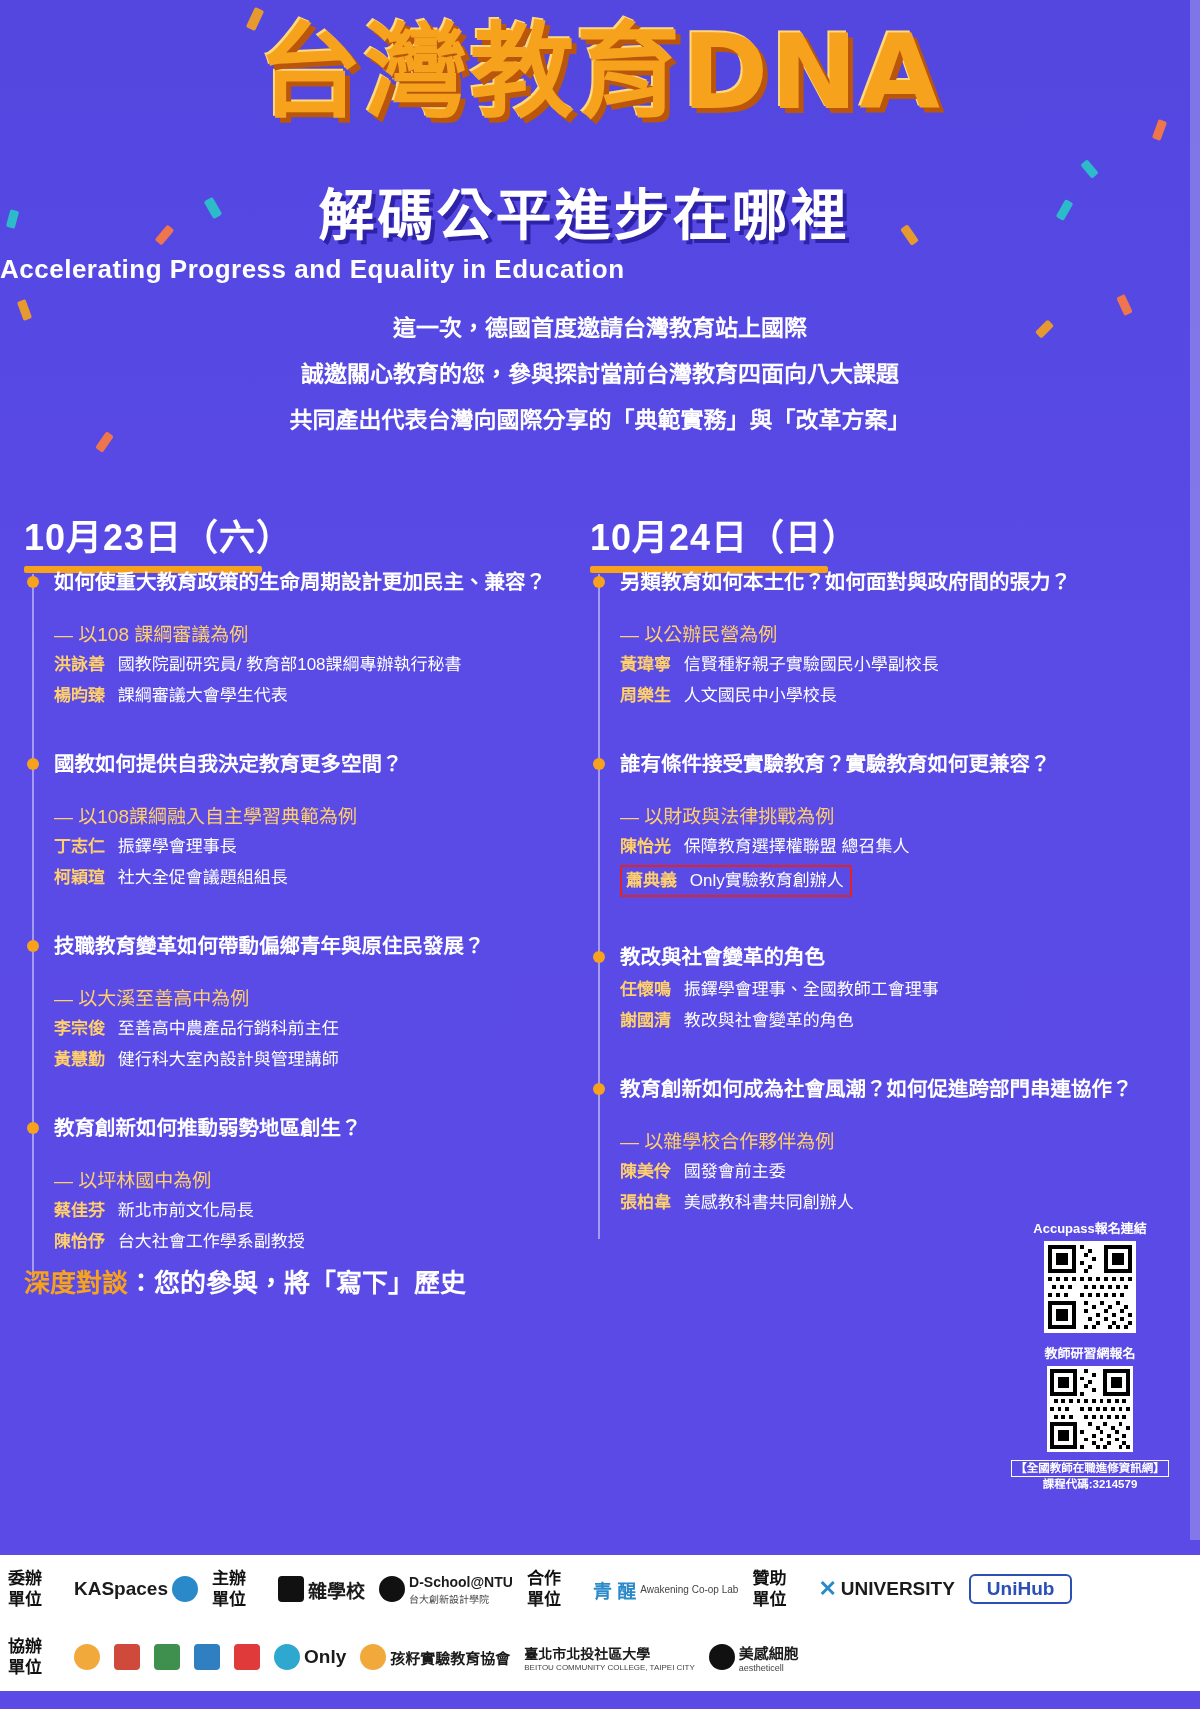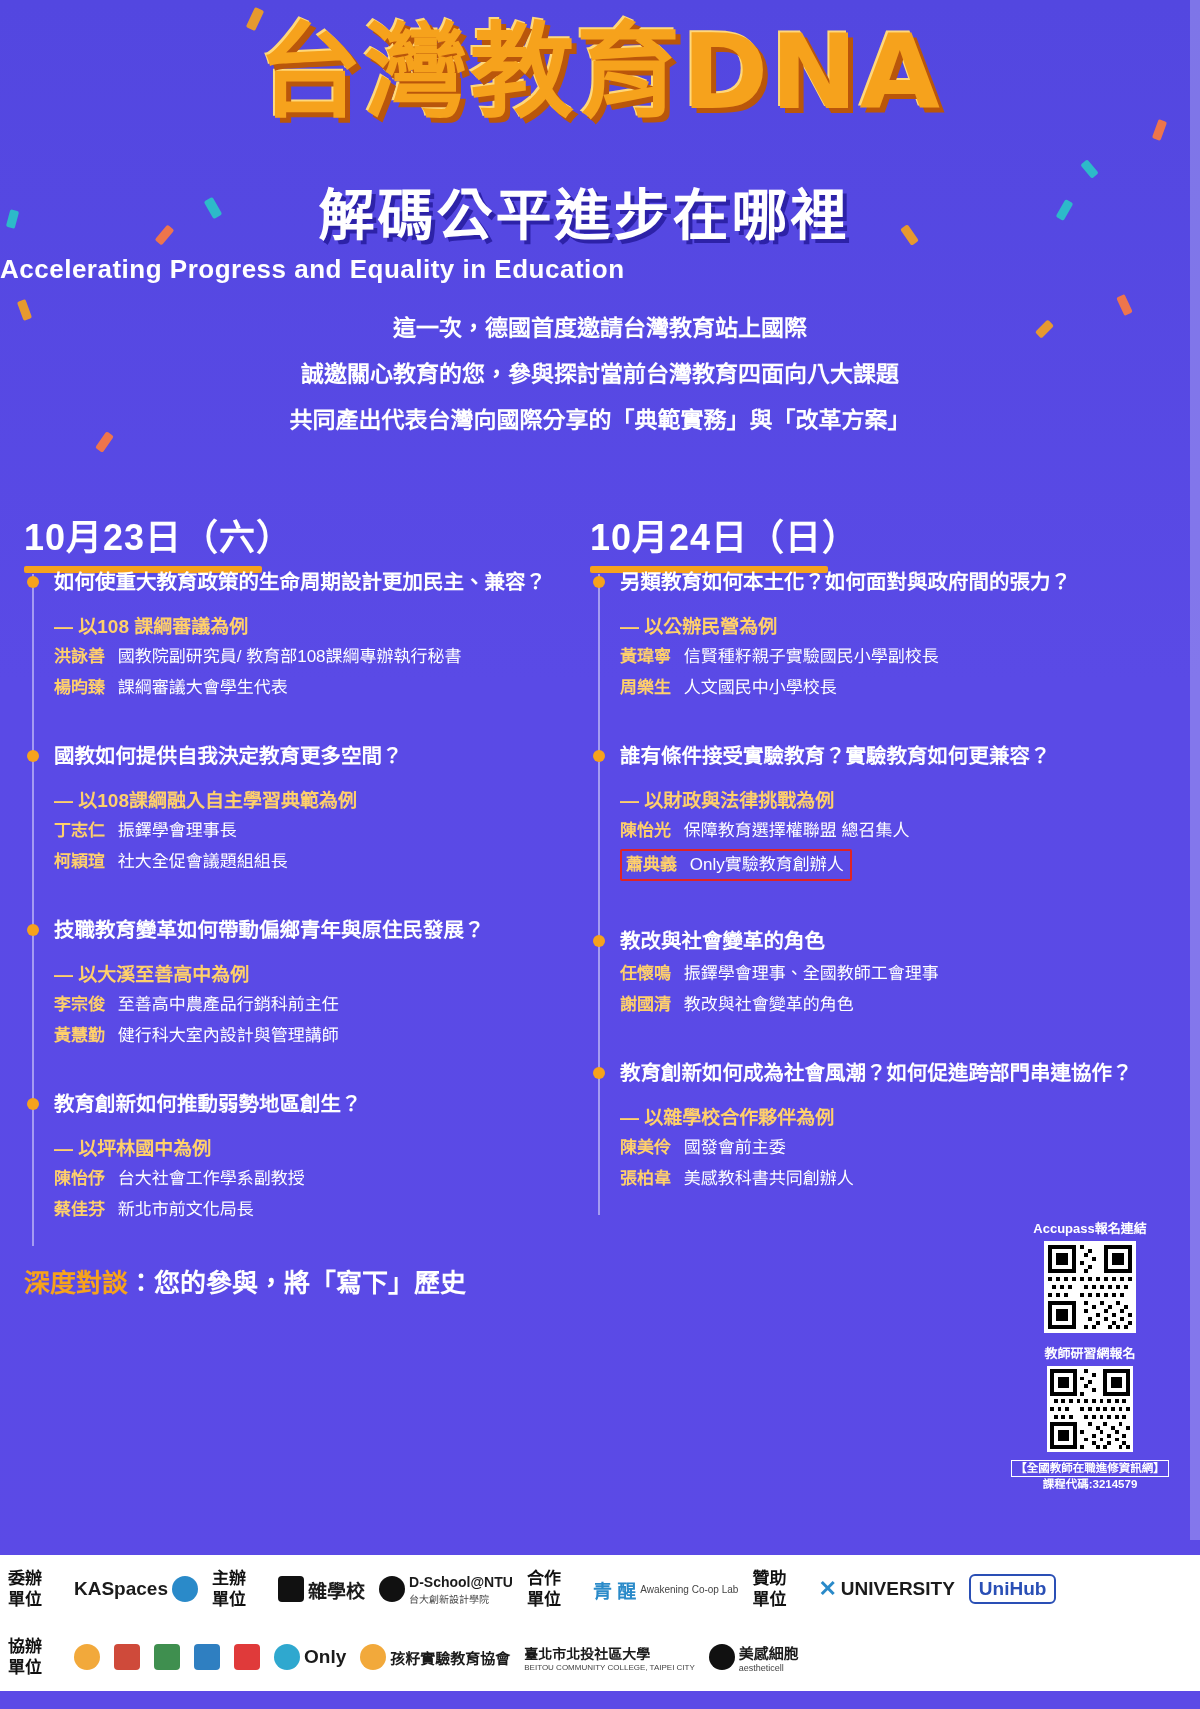--- a/index.html
+++ b/index.html
@@ -65,21 +65,21 @@
   .timeline {
     position: absolute; left: 8px; top: 6px; bottom: 18px;
     width: 2px; background: rgba(255,255,255,.45);
   }
   .session { position: relative; padding-left: 30px; margin-bottom: 42px; }
   .dot {
     position: absolute; left: 3px; top: 8px; width: 12px; height: 12px;
     border-radius: 50%; background: #f6a21c;
   }
   .q { color: #ffffff; font-size: 20.5px; font-weight: bold; line-height: 28px; }
-  .case { color: #ffd06b; font-size: 19px; font-weight: bold; margin-top: 15px; }
+  .case { color: #ffd06b; font-size: 19px; font-weight: normal; margin-top: 23px; }
   .person { margin-top: 6px; font-size: 17px; line-height: 25px; white-space: nowrap; }
   .pname { color: #ffd06b; font-weight: bold; }
   .ptitle { color: #ffffff; margin-left: 8px; }
   .highlight-box {
     display: inline-block;
     border: 2.5px solid #e02424;
     padding: 1px 6px 2px 4px;
     border-radius: 2px;
   }
   
@@ -209,26 +209,26 @@
         <span class="pname">黃慧勤</span>
         <span class="ptitle">健行科大室內設計與管理講師</span>
       </div>
     </div>
 
     <div class="session">
       <span class="dot"></span>
       <div class="q">教育創新如何推動弱勢地區創生？</div>
       <div class="case">— 以坪林國中為例</div>
       <div class="person">
+        <span class="pname">蔡佳芬</span>
+        <span class="ptitle">新北市前文化局長</span>
+      </div>
+      <div class="person">
         <span class="pname">陳怡伃</span>
         <span class="ptitle">台大社會工作學系副教授</span>
-      </div>
-      <div class="person">
-        <span class="pname">蔡佳芬</span>
-        <span class="ptitle">新北市前文化局長</span>
       </div>
     </div>
   </div>
 
   <div class="col col-right">
     <div class="timeline"></div>
 
     <div class="session">
       <span class="dot"></span>
       <div class="q">另類教育如何本土化？如何面對與政府間的張力？</div>
@@ -472,21 +472,21 @@
       <div class="flabel">合作<br>單位</div>
       <div class="logo">
         <span class="txt" style="color:#2a8ac9;">青 醒</span>
         <span class="small">Awakening Co-op Lab</span>
       </div>
       <div class="flabel">贊助<br>單位</div>
       <div class="logo">
         <span style="font-size:22px;color:#2a8ac9;font-weight:bold;">✕</span>
         <span class="txt">UNIVERSITY</span>
       </div>
-      <div class="logo" style="border:2px solid #2a4fb5;border-radius:6px;padding:2px 8px;">
+      <div class="logo" style="border:2px solid #2a4fb5;border-radius:6px;padding:2px 16px;">
         <span class="txt" style="color:#2a4fb5;">UniHub</span>
       </div>
     </div>
 
     <div class="frow">
       <div class="flabel">協辦<br>單位</div>
       <div class="logo">
           <span class="mark" style="background:#f2a93b;"></span>
         </div>
       <div class="logo">

